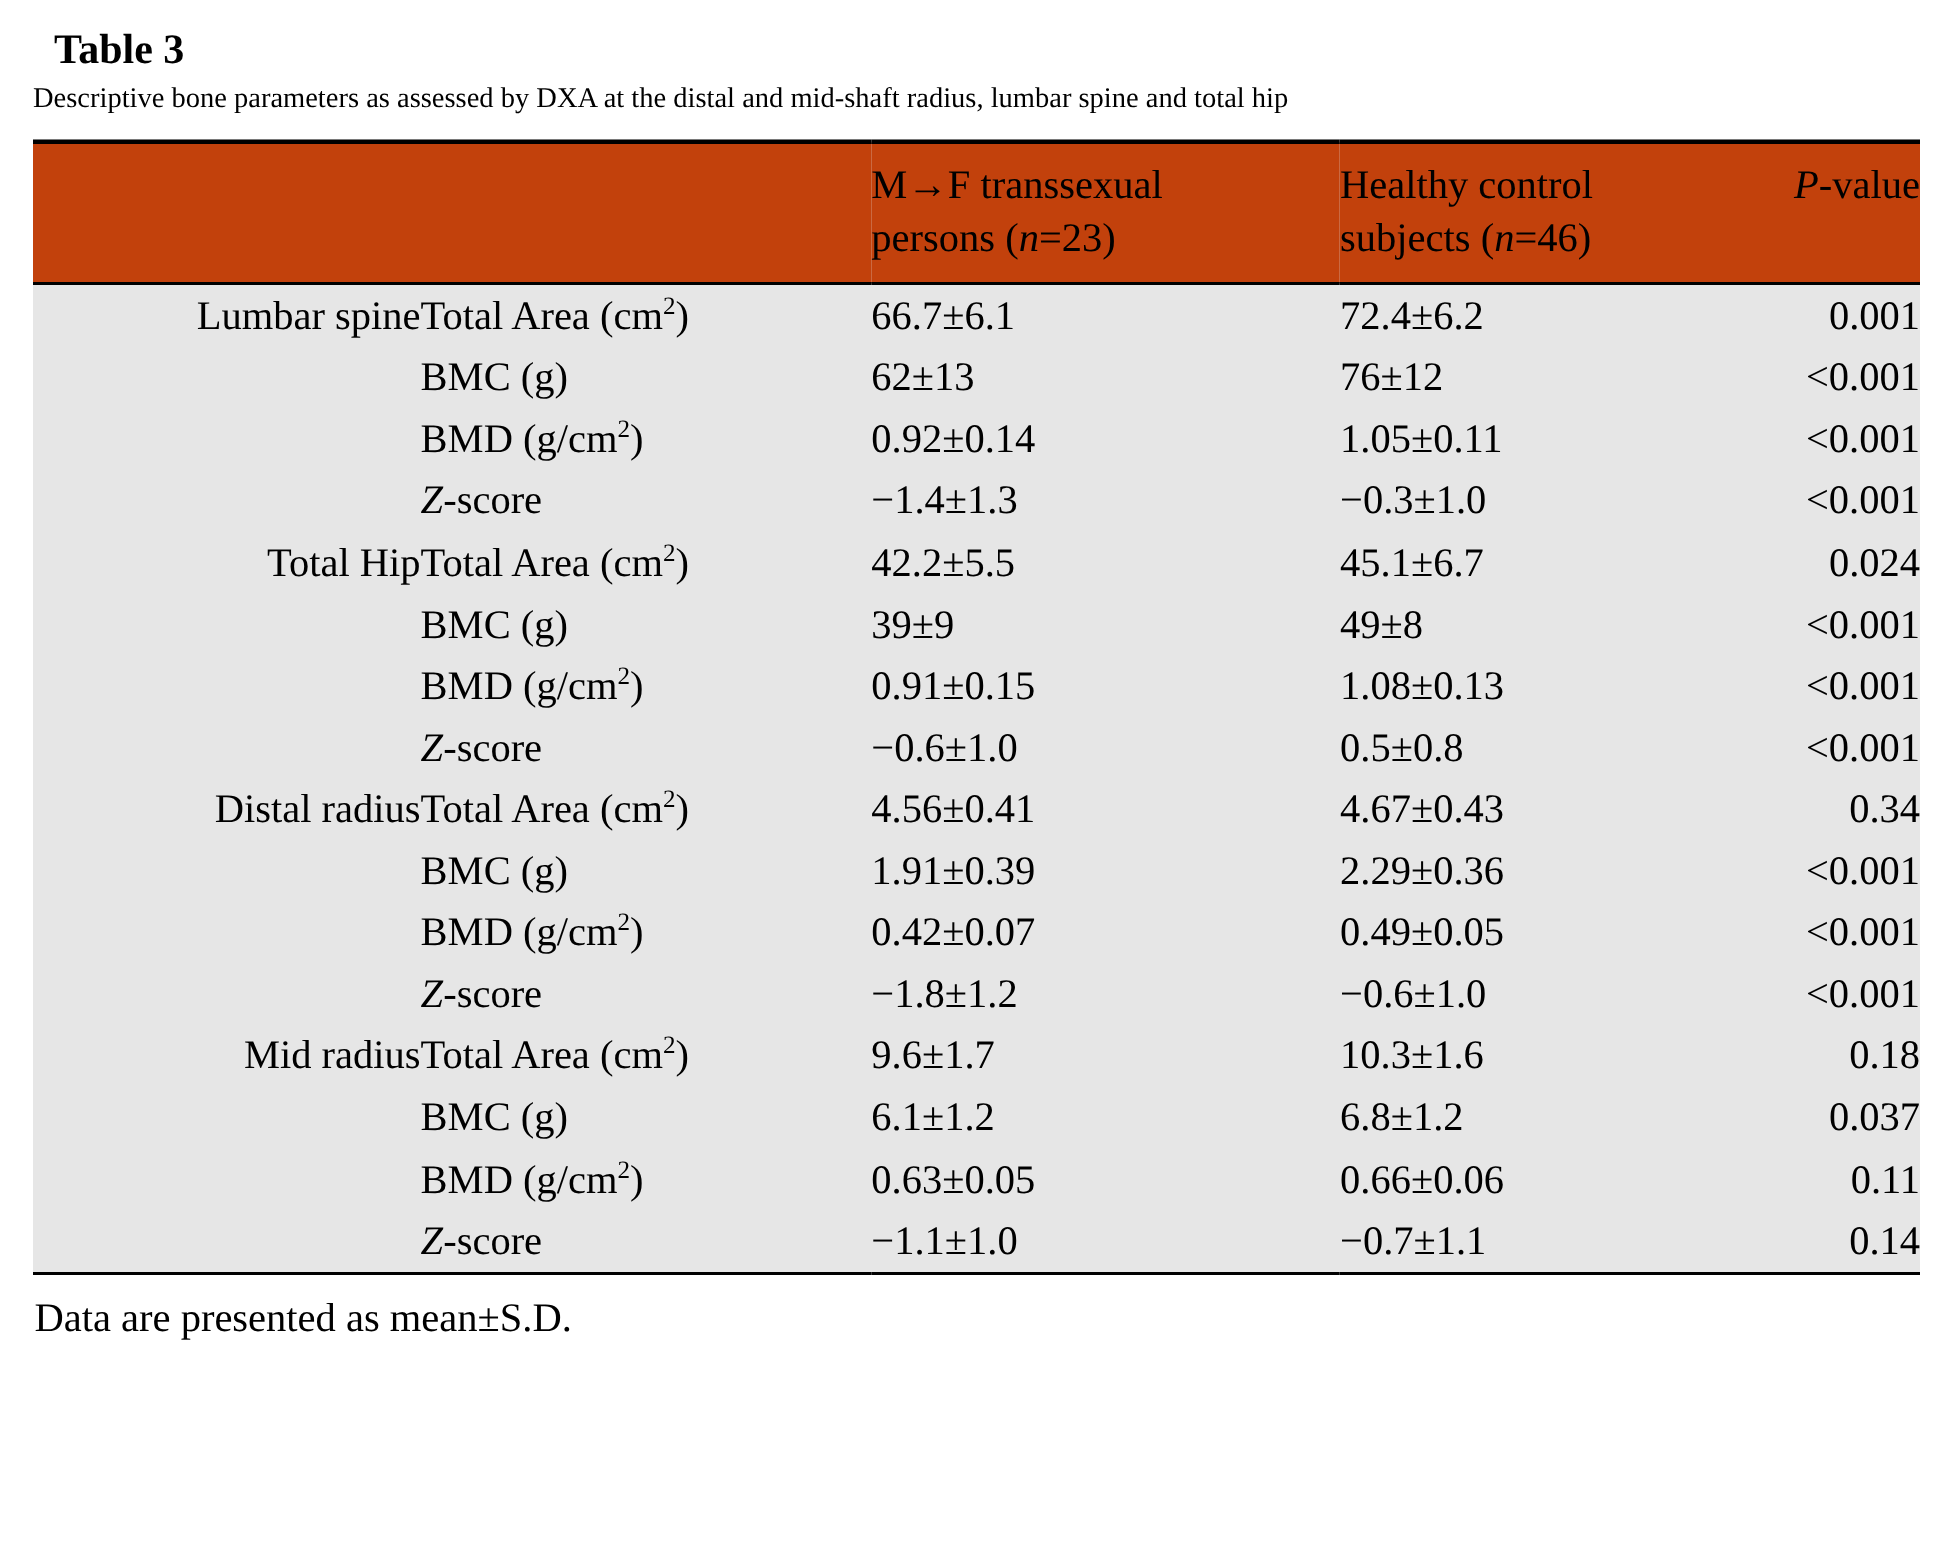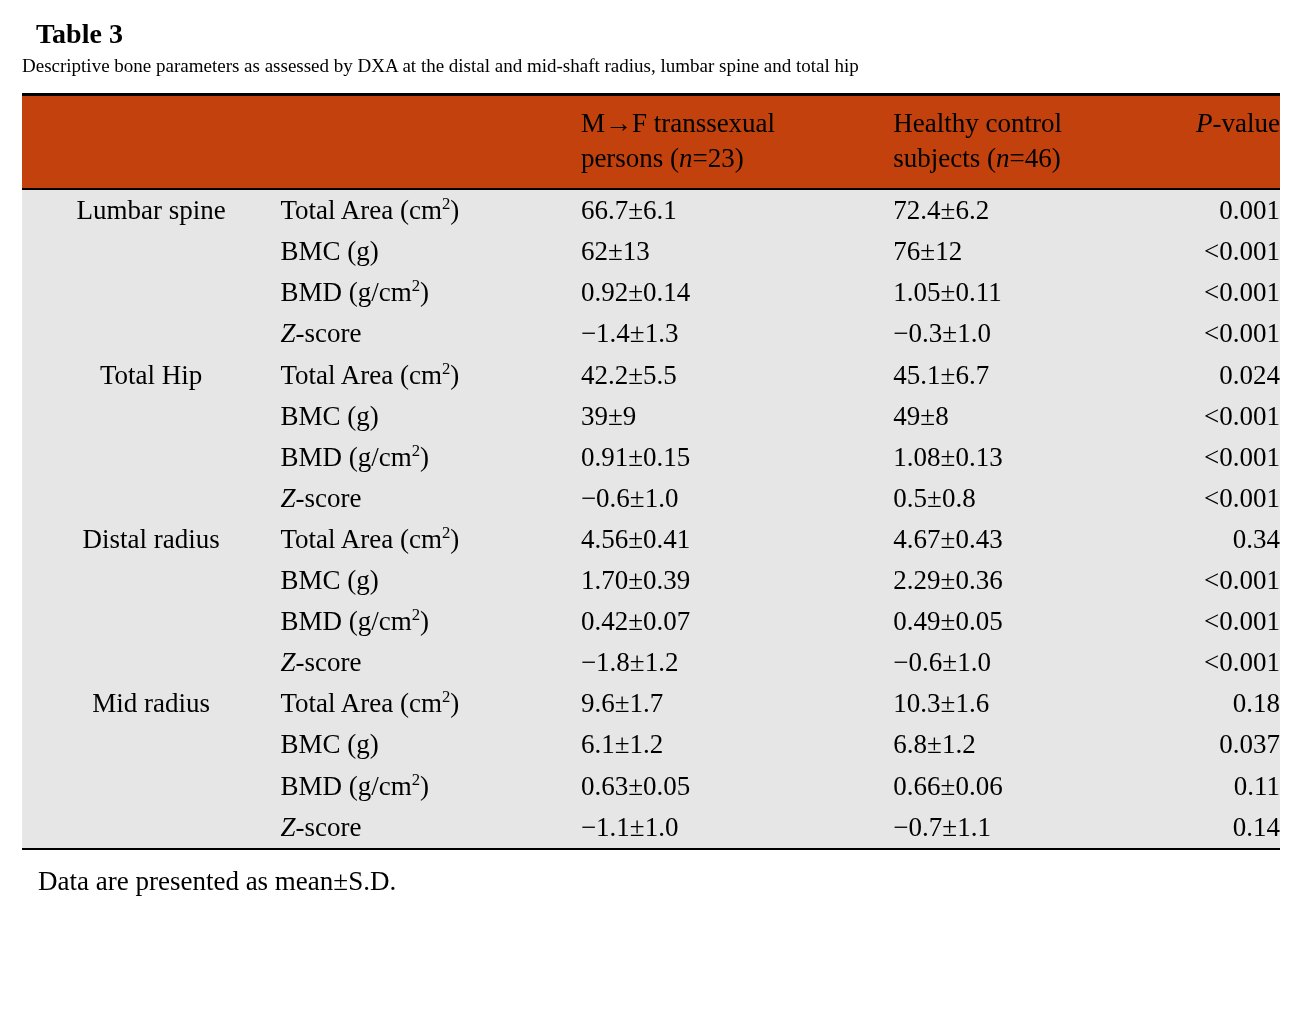--- a/index.html
+++ b/index.html
@@ -50,21 +50,21 @@
   .rule-top {
     border-top: 3px solid #000;
   }
   .rule-mid {
     border-top: 2px solid #000;
   }
   .rule-bottom {
     border-bottom: 2px solid #000;
   }
   th.c-group, td.c-group {
-    text-align: center;
+    text-align: right;
     width: 258px;
     padding-left: 4px;
   }
   th.c-param, td.c-param {
     text-align: left;
     width: 300px;
   }
   th.c-val1, td.c-val1 {
     text-align: right;
     width: 312px;
@@ -102,21 +102,22 @@
   td.c-val1 .numwrap, td.c-val2 .numwrap {
     display: flex;
     justify-content: flex-start;
   }
   .numbox1 { width: 220px; }
   .numbox2 { width: 210px; }
   .it { font-style: italic; }
   sup { font-size: 0.62em; vertical-align: super; line-height: 0; }
   .footnote {
     font-size: 27px;
-    margin: 16px;
+    padding-top: 12px;
+    margin: 1px;
   }
 </style>
 </head>
 <body>
 
 <div class="page">
 
   <div class="table-label">Table 3</div>
   <div class="caption">Descriptive bone parameters as assessed by DXA at the distal and mid-shaft radius, lumbar spine and total hip</div>
 
@@ -270,21 +271,21 @@
               <span class="num numbox2">4.67±0.43</span>
             </span>
           </td>
           <td class="c-p">0.34</td>
         </tr>
         <tr>
           <td class="c-group"></td>
           <td class="c-param">BMC (g)</td>
           <td class="c-val1">
             <span class="numwrap">
-              <span class="num numbox1">1.70±0.39</span>
+              <span class="num numbox1">1.91±0.39</span>
             </span>
           </td>
           <td class="c-val2">
             <span class="numwrap">
               <span class="num numbox2">2.29±0.36</span>
             </span>
           </td>
           <td class="c-p">&lt;0.001</td>
         </tr>
         <tr>

